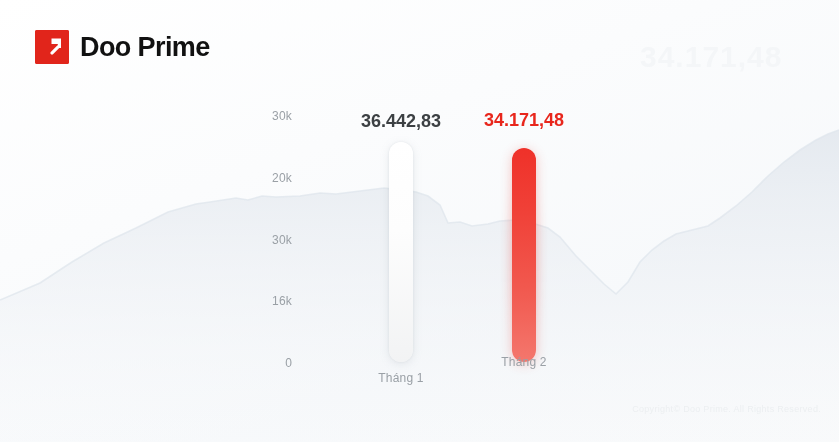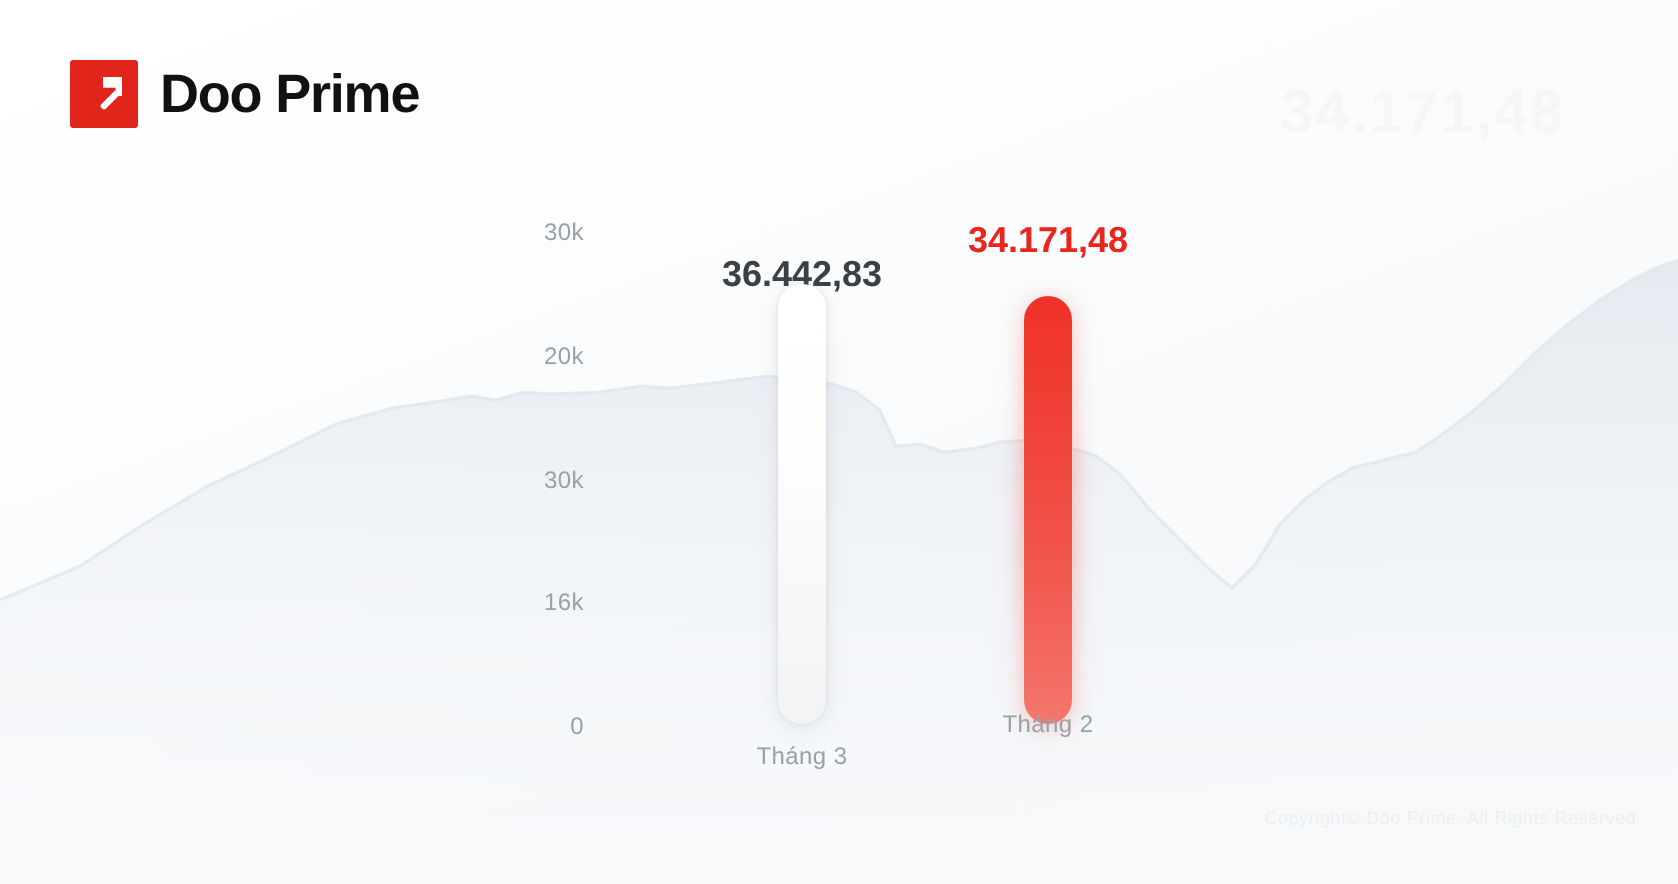--- a/index.html
+++ b/index.html
@@ -133,21 +133,21 @@
     position: absolute;
     width: 220px;
     left: 50%;
     transform: translateX(-50%);
     text-align: center;
     font-size: 18px;
     font-weight: 700;
     line-height: 1;
     white-space: nowrap;
   }
-  .value-white { color: #3c4043; margin-top: 16px; }
+  .value-white { color: #3c4043; }
   .value-red { color: #e8261c; }
 
   .cat-label {
     position: absolute;
     width: 160px;
     left: 50%;
     transform: translateX(-50%);
     text-align: center;
     font-size: 12px;
     color: #9aa0a6;
@@ -218,21 +218,21 @@
       <div class="ytick" style="top:110px">30k</div>
       <div class="ytick" style="top:172px">20k</div>
       <div class="ytick" style="top:234px">30k</div>
       <div class="ytick" style="top:295px">16k</div>
       <div class="ytick" style="top:357px">0</div>
     </div>
 
     <div class="bar-group" style="left:341px">
       <div class="value-label value-white" style="top:112px">36.442,83</div>
       <div class="bar bar-white" style="top:142px; height:220px"></div>
-      <div class="cat-label" style="top:372px">Tháng 3</div>
+      <div class="cat-label" style="top:372px">Tháng 1</div>
     </div>
 
     <div class="bar-group" style="left:464px">
       <div class="value-label value-red" style="top:111px">34.171,48</div>
       <div class="bar-glow" style="top:142px; height:228px"></div>
       <div class="bar bar-red" style="top:148px; height:214px"></div>
       <div class="cat-label" style="top:356px">Tháng 2</div>
     </div>
 
   </div>

